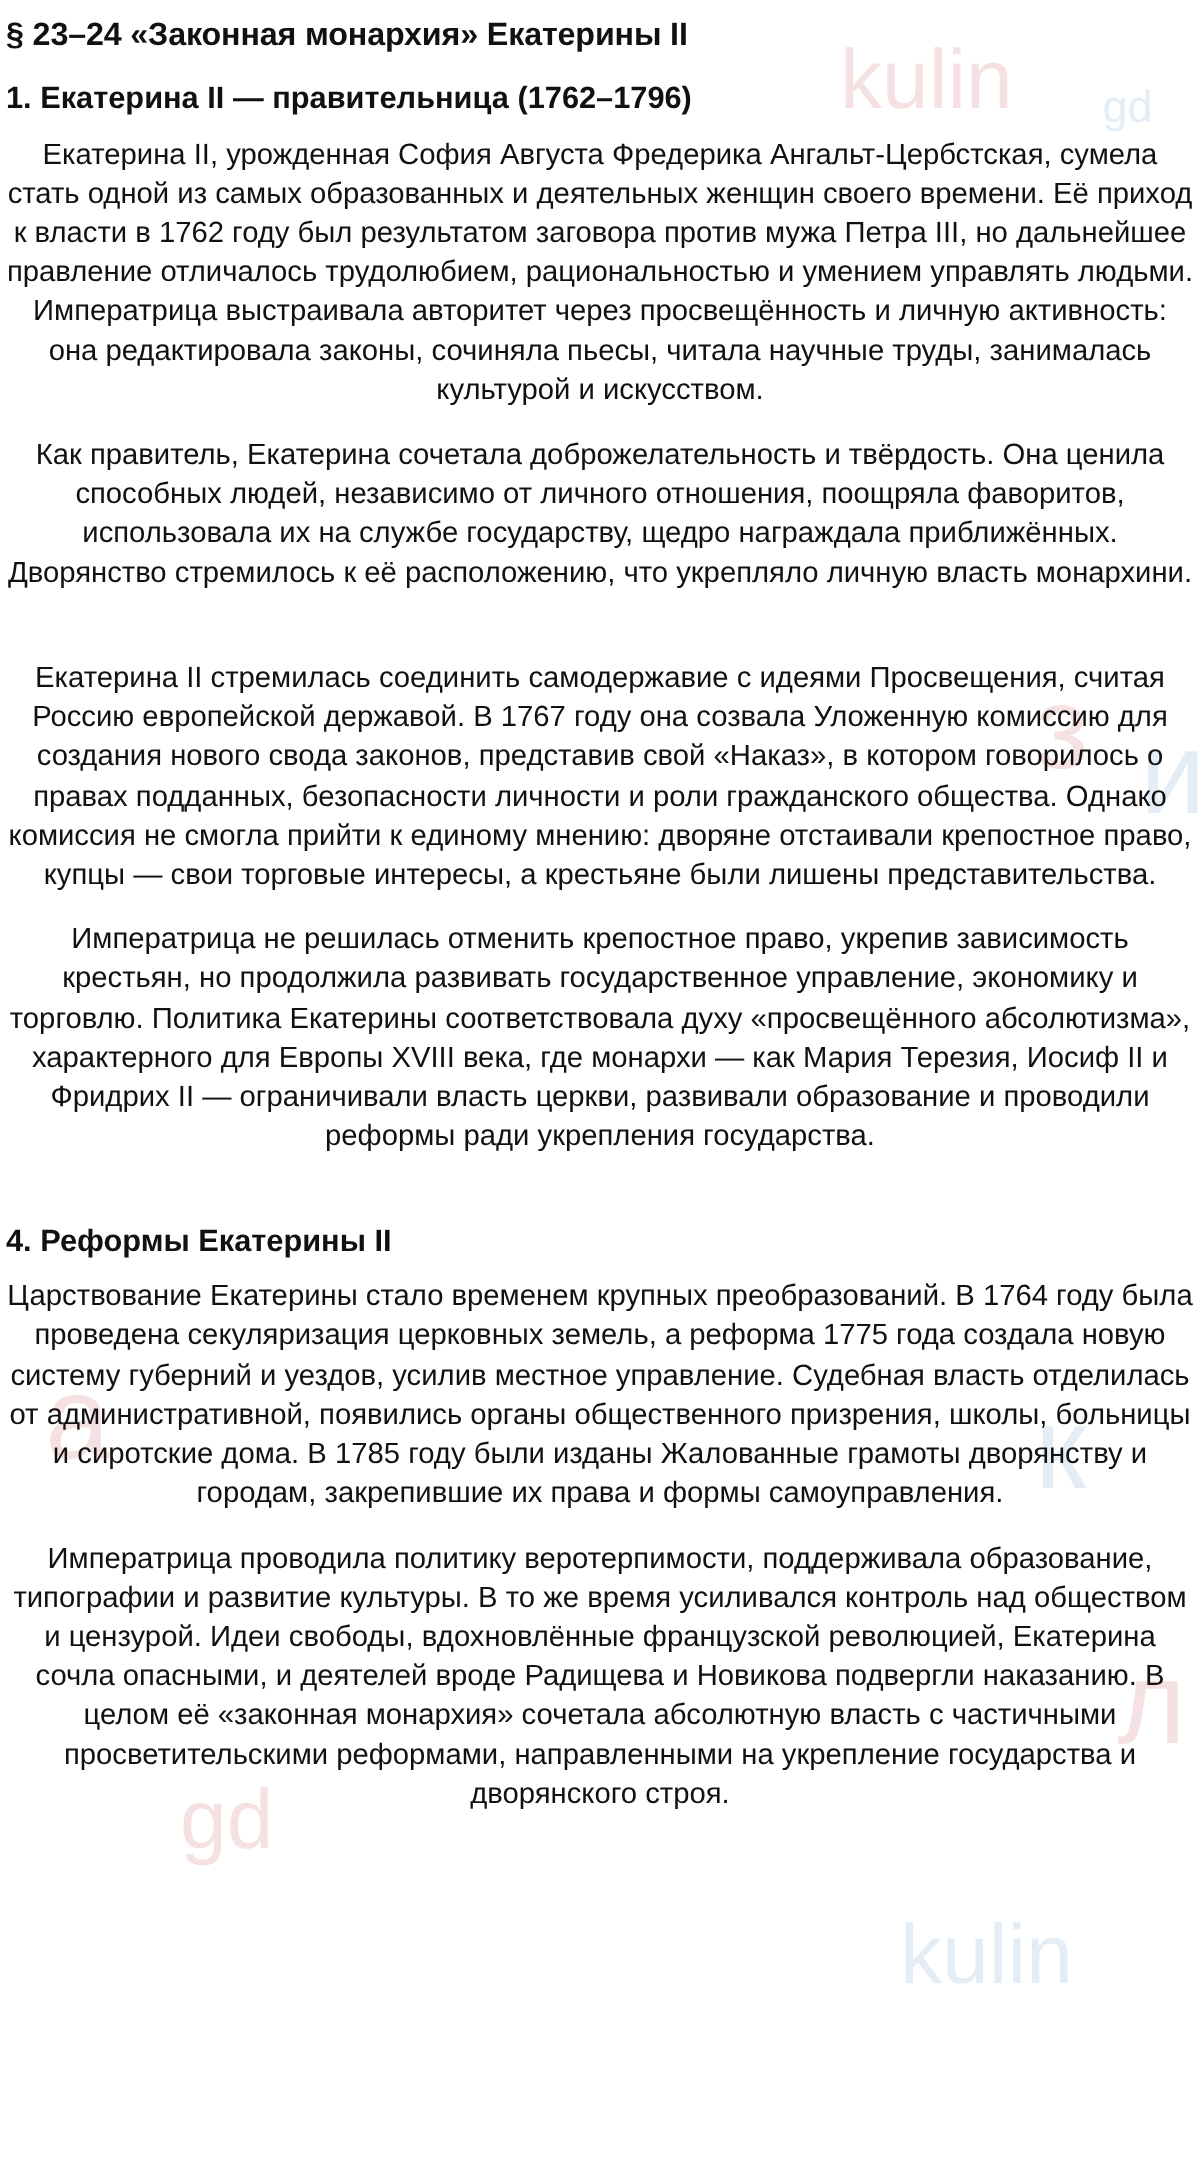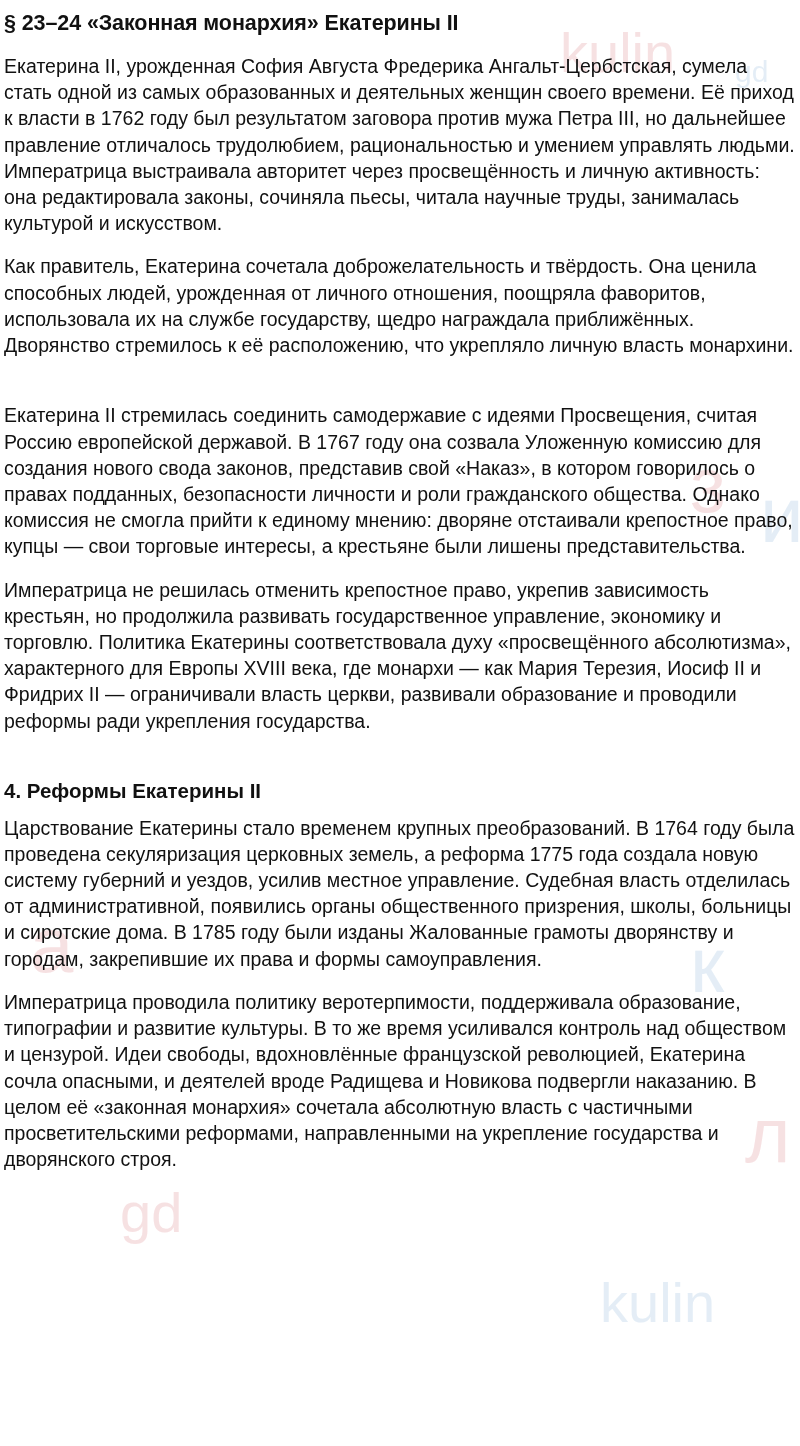--- a/index.html
+++ b/index.html
@@ -64,21 +64,21 @@
     margin-bottom: 20px;
   }
   .section.gap-big {
     margin-top: 44px;
   }
 
   p.para {
     font-size: 19.5px;
     line-height: 1.345;
     margin: 0 0 17px 0;
-    text-align: left;
+    text-align: center;
     hyphens: none;
   }
   p.para:last-child {
     margin-bottom: 0;
   }
 </style>
 </head>
 <body>
 
 <div class="watermark-layer">
@@ -91,22 +91,23 @@
   <div class="wm big" style="left: 745px; top: 1090px;">л</div>
   <div class="wm med blue" style="left: 600px; top: 1270px;">kulin</div>
   <div class="wm med" style="left: 120px; top: 1180px;">gd</div>
 </div>
 
 <div class="page">
 
   <h1 class="doc-title">§ 23–24 «Законная монархия» Екатерины II</h1>
 
   <section class="section">
+    <h2 class="section-title">1. Екатерина II — правительница (1762–1796)</h2>
     <p class="para">Екатерина II, урожденная София Августа Фредерика Ангальт-Цербстская, сумела стать одной из самых образованных и деятельных женщин своего времени. Её приход к власти в 1762 году был результатом заговора против мужа Петра III, но дальнейшее правление отличалось трудолюбием, рациональностью и умением управлять людьми. Императрица выстраивала авторитет через просвещённость и личную активность: она редактировала законы, сочиняла пьесы, читала научные труды, занималась культурой и искусством.</p>
-    <p class="para">Как правитель, Екатерина сочетала доброжелательность и твёрдость. Она ценила способных людей, урожденная от личного отношения, поощряла фаворитов, использовала их на службе государству, щедро награждала приближённых. Дворянство стремилось к её расположению, что укрепляло личную власть монархини.</p>
+    <p class="para">Как правитель, Екатерина сочетала доброжелательность и твёрдость. Она ценила способных людей, независимо от личного отношения, поощряла фаворитов, использовала их на службе государству, щедро награждала приближённых. Дворянство стремилось к её расположению, что укрепляло личную власть монархини.</p>
   </section>
 
   <section class="section gap-big">
     <p class="para">Екатерина II стремилась соединить самодержавие с идеями Просвещения, считая Россию европейской державой. В 1767 году она созвала Уложенную комиссию для создания нового свода законов, представив свой «Наказ», в котором говорилось о правах подданных, безопасности личности и роли гражданского общества. Однако комиссия не смогла прийти к единому мнению: дворяне отстаивали крепостное право, купцы — свои торговые интересы, а крестьяне были лишены представительства.</p>
     <p class="para">Императрица не решилась отменить крепостное право, укрепив зависимость крестьян, но продолжила развивать государственное управление, экономику и торговлю. Политика Екатерины соответствовала духу «просвещённого абсолютизма», характерного для Европы XVIII века, где монархи — как Мария Терезия, Иосиф II и Фридрих II — ограничивали власть церкви, развивали образование и проводили реформы ради укрепления государства.</p>
   </section>
 
   <section class="section gap-big">
     <h2 class="section-title">4. Реформы Екатерины II</h2>
     <p class="para">Царствование Екатерины стало временем крупных преобразований. В 1764 году была проведена секуляризация церковных земель, а реформа 1775 года создала новую систему губерний и уездов, усилив местное управление. Судебная власть отделилась от административной, появились органы общественного призрения, школы, больницы и сиротские дома. В 1785 году были изданы Жалованные грамоты дворянству и городам, закрепившие их права и формы самоуправления.</p>

